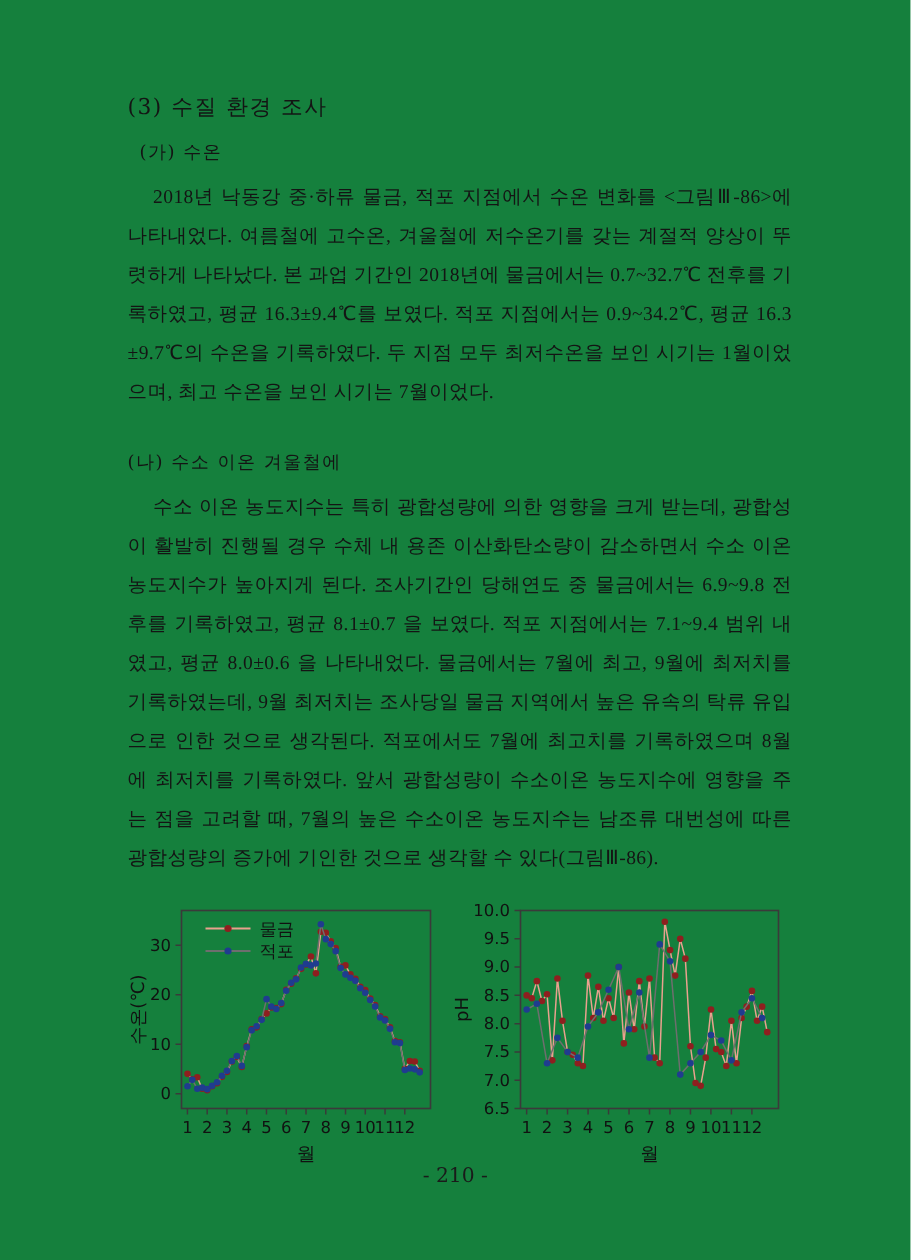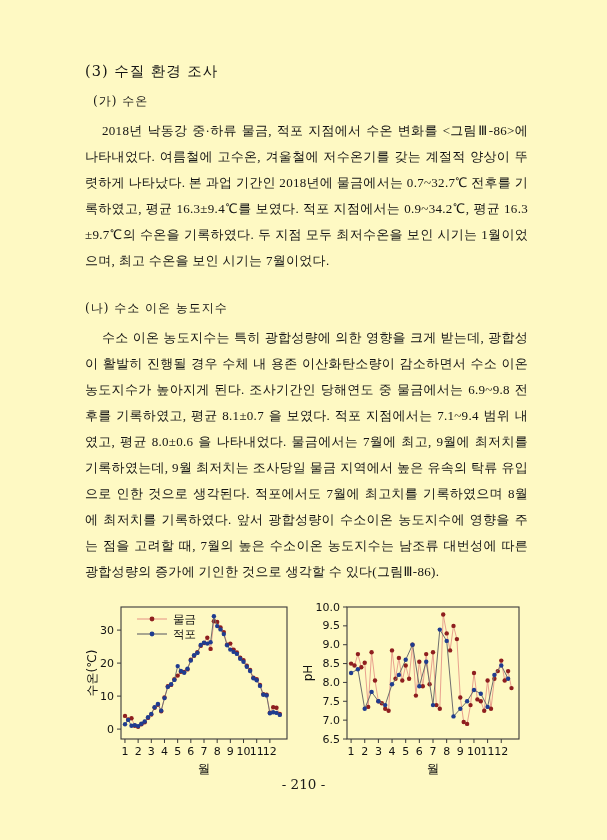--- a/index.html
+++ b/index.html
@@ -1,19 +1,19 @@
 <!DOCTYPE html>
 <html><head>
 <meta charset="utf-8">
 <style>
   html,body{margin:0;padding:0;background:#ffffff;}
   .page{
     position:relative;
     width:607px;height:840px;
-    background:#fef9c3;
+    background:#15803d;
     font-family:"DejaVu Serif","Liberation Serif",serif;
     color:#141414;
     overflow:hidden;
     box-sizing:border-box;
   }
   .content{
     position:absolute;
     left:85px;top:62px;
     width:443px;
   }
@@ -46,21 +46,21 @@
 
 <div class="page">
   <div class="content">
 
     <p class="h-section">(3) 수질 환경 조사</p>
     <p class="h-sub">(가) 수온</p>
     <p class="body-para">2018년 낙동강 중·하류 물금, 적포 지점에서 수온 변화를 &lt;그림Ⅲ-86&gt;에 나타내었다. 여름철에 고수온, 겨울철에 저수온기를 갖는 계절적 양상이 뚜렷하게 나타났다. 본 과업 기간인 2018년에 물금에서는 0.7~32.7℃ 전후를 기록하였고, 평균 16.3±9.4℃를 보였다. 적포 지점에서는 0.9~34.2℃, 평균 16.3±9.7℃의 수온을 기록하였다. 두 지점 모두 최저수온을 보인 시기는 1월이었으며, 최고 수온을 보인 시기는 7월이었다.</p>
 
     <div class="gap"></div>
 
-    <p class="h-sub" style="margin-left:0;">(나) 수소 이온 농도지수</p>
+    <p class="h-sub" style="margin-left:0;">(나) 수소 이온 겨울철에</p>
     <p class="body-para">수소 이온 농도지수는 특히 광합성량에 의한 영향을 크게 받는데, 광합성이 활발히 진행될 경우 수체 내 용존 이산화탄소량이 감소하면서 수소 이온 농도지수가 높아지게 된다. 조사기간인 당해연도 중 물금에서는 6.9~9.8 전후를 기록하였고, 평균 8.1±0.7 을 보였다. 적포 지점에서는 7.1~9.4 범위 내였고, 평균 8.0±0.6 을 나타내었다. 물금에서는 7월에 최고, 9월에 최저치를 기록하였는데, 9월 최저치는 조사당일 물금 지역에서 높은 유속의 탁류 유입으로 인한 것으로 생각된다. 적포에서도 7월에 최고치를 기록하였으며 8월에 최저치를 기록하였다. 앞서 광합성량이 수소이온 농도지수에 영향을 주는 점을 고려할 때, 7월의 높은 수소이온 농도지수는 남조류 대번성에 따른 광합성량의 증가에 기인한 것으로 생각할 수 있다(그림Ⅲ-86).</p>
 
     <div class="figures">
       <svg width="210" height="186">
           <rect x="36" y="12" width="166" height="132" fill="none" stroke="#3a3a3a" stroke-width="1.1"></rect>
           <line x1="32" x2="36" y1="134.1" y2="134.1" stroke="#3a3a3a" stroke-width="1"></line>
           <text x="29" y="137.7" text-anchor="end" font-size="11" fill="#111111">0</text>
           <line x1="32" x2="36" y1="101.1" y2="101.1" stroke="#3a3a3a" stroke-width="1"></line>
           <text x="29" y="104.69999999999999" text-anchor="end" font-size="11" fill="#111111">10</text>
           <line x1="32" x2="36" y1="68.10000000000001" y2="68.10000000000001" stroke="#3a3a3a" stroke-width="1"></line>

